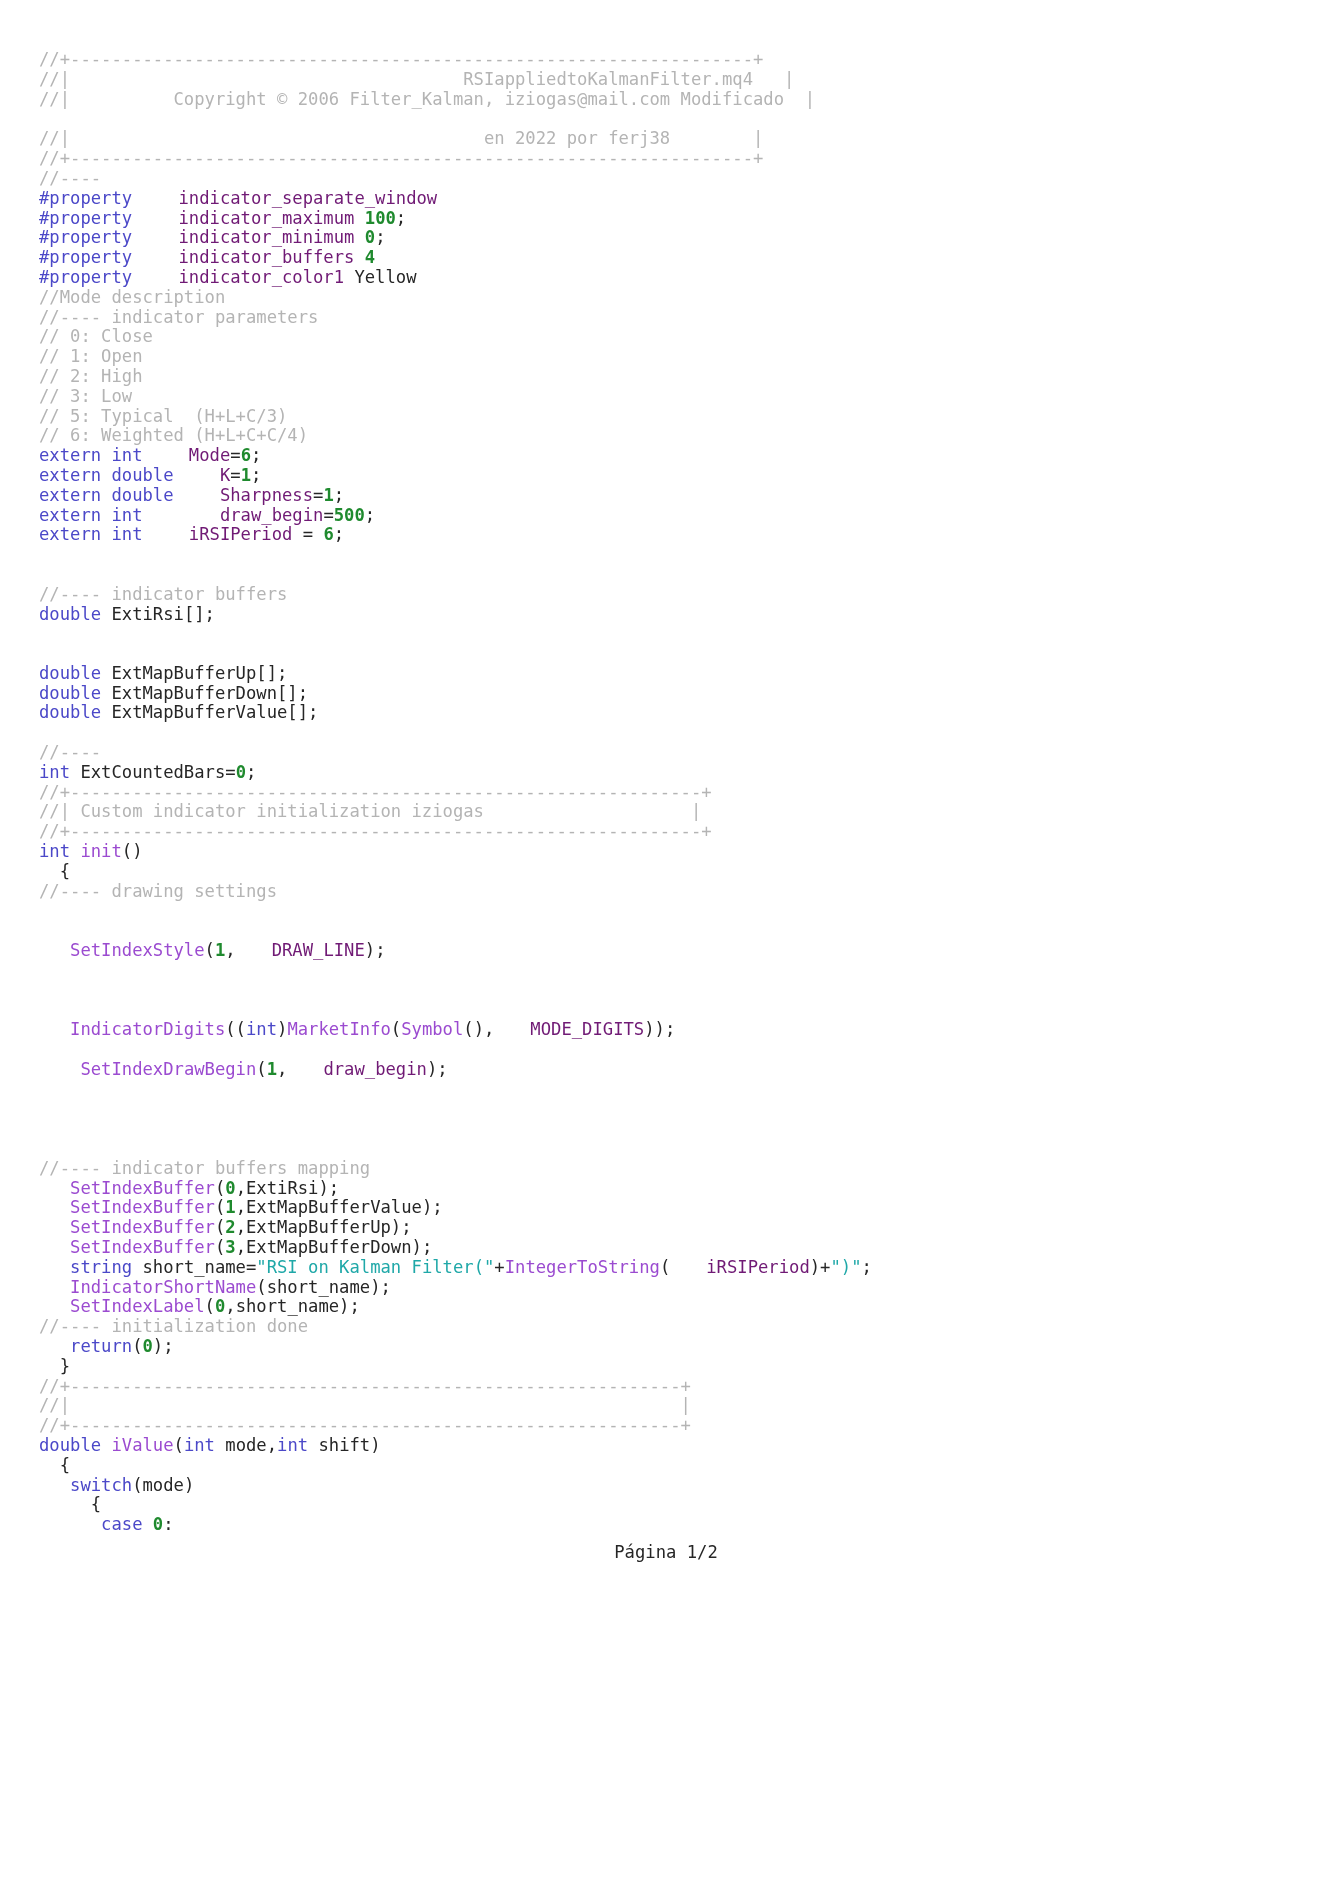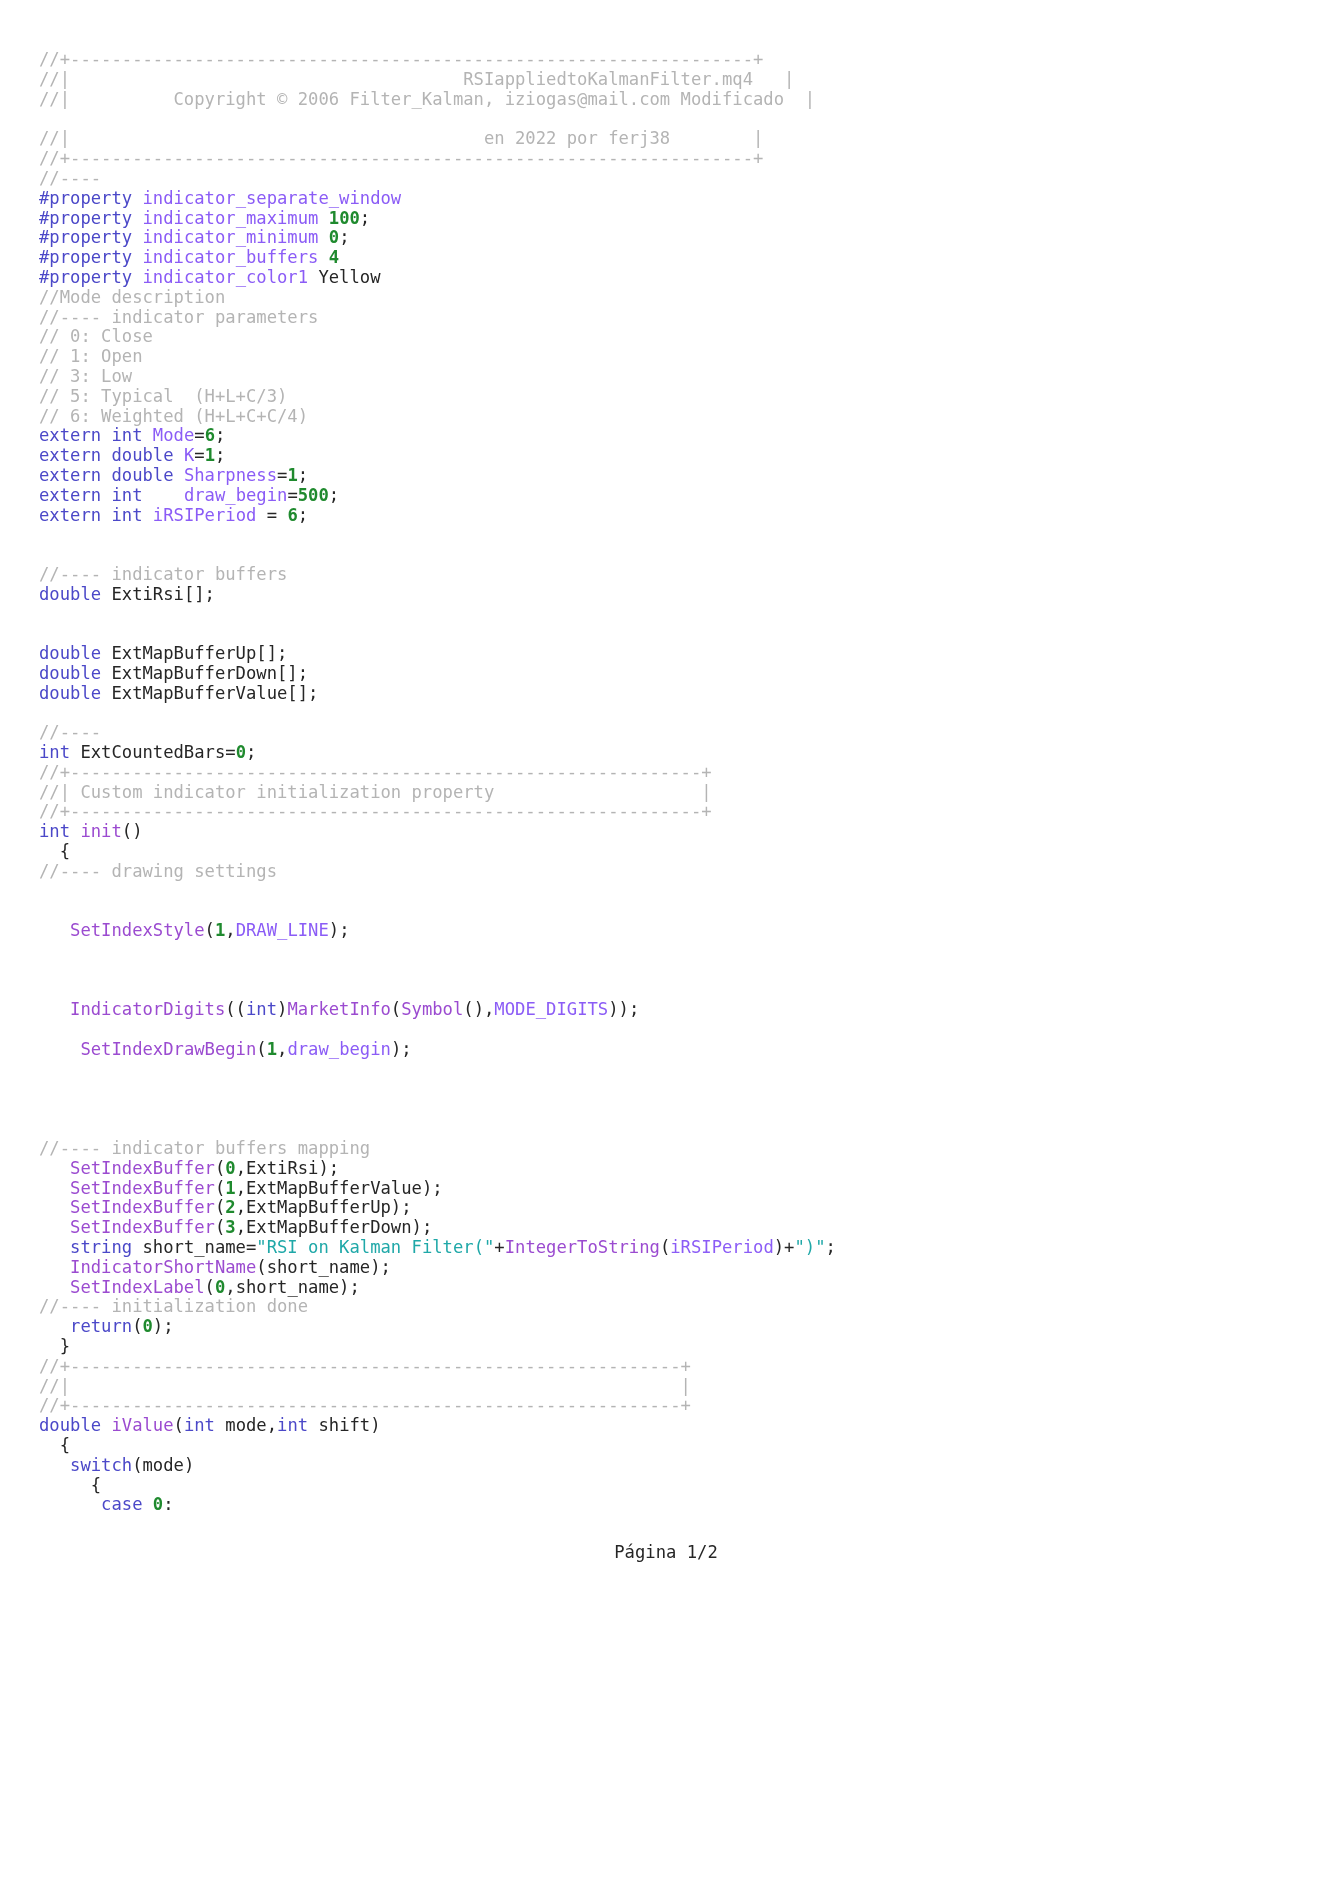--- a/index.html
+++ b/index.html
@@ -31,21 +31,21 @@
     font-family: "DejaVu Sans Mono", "Liberation Mono", monospace;
   }
   #code .ln {
     display: block;
     min-height: 19.8px;
     white-space: pre;
   }
   
   .cm { color: #b4b4b4; }           
   .kw { color: #4b48c8; }           
-  .id { color: #8b5cf6; }           
+  .id { color: #701a75; margin-left: 36px; }           
   .nu { color: #1f8a2e; font-weight: bold; }           
   .fn { color: #9b4bd0; margin-top: 17px; }           
   .st { color: #1fa8a8; }           
   .pl { color: #262626; }           
   #footer {
     position: absolute;
     left: 0;
     top: 1542px;
     width: 1332px;
     text-align: center;
@@ -69,20 +69,21 @@
 </span><span class="ln"><span class="cm">//----</span>
 </span><span class="ln"><span class="kw">#property</span><span class="pl"> </span><span class="id">indicator_separate_window</span>
 </span><span class="ln"><span class="kw">#property</span><span class="pl"> </span><span class="id">indicator_maximum</span><span class="pl"> </span><span class="nu">100</span><span class="pl">;</span>
 </span><span class="ln"><span class="kw">#property</span><span class="pl"> </span><span class="id">indicator_minimum</span><span class="pl"> </span><span class="nu">0</span><span class="pl">;</span>
 </span><span class="ln"><span class="kw">#property</span><span class="pl"> </span><span class="id">indicator_buffers</span><span class="pl"> </span><span class="nu">4</span>
 </span><span class="ln"><span class="kw">#property</span><span class="pl"> </span><span class="id">indicator_color1</span><span class="pl"> Yellow</span>
 </span><span class="ln"><span class="cm">//Mode description</span>
 </span><span class="ln"><span class="cm">//---- indicator parameters</span>
 </span><span class="ln"><span class="cm">// 0: Close</span>
 </span><span class="ln"><span class="cm">// 1: Open</span>
+</span><span class="ln"><span class="cm">// 2: High</span>
 </span><span class="ln"><span class="cm">// 3: Low</span>
 </span><span class="ln"><span class="cm">// 5: Typical  (H+L+C/3)</span>
 </span><span class="ln"><span class="cm">// 6: Weighted (H+L+C+C/4)</span>
 </span><span class="ln"><span class="kw">extern</span><span class="pl"> </span><span class="kw">int</span><span class="pl"> </span><span class="id">Mode</span><span class="pl">=</span><span class="nu">6</span><span class="pl">;</span>
 </span><span class="ln"><span class="kw">extern</span><span class="pl"> </span><span class="kw">double</span><span class="pl"> </span><span class="id">K</span><span class="pl">=</span><span class="nu">1</span><span class="pl">;</span>
 </span><span class="ln"><span class="kw">extern</span><span class="pl"> </span><span class="kw">double</span><span class="pl"> </span><span class="id">Sharpness</span><span class="pl">=</span><span class="nu">1</span><span class="pl">;</span>
 </span><span class="ln"><span class="kw">extern</span><span class="pl"> </span><span class="kw">int</span><span class="pl">    </span><span class="id">draw_begin</span><span class="pl">=</span><span class="nu">500</span><span class="pl">;</span>
 </span><span class="ln"><span class="kw">extern</span><span class="pl"> </span><span class="kw">int</span><span class="pl"> </span><span class="id">iRSIPeriod</span><span class="pl"> = </span><span class="nu">6</span><span class="pl">;</span>
 </span><span class="ln"><span class="pl"></span>
 </span><span class="ln"><span class="pl"></span>
@@ -90,21 +91,21 @@
 </span><span class="ln"><span class="kw">double</span><span class="pl"> ExtiRsi[];</span>
 </span><span class="ln"><span class="pl"></span>
 </span><span class="ln"><span class="pl"></span>
 </span><span class="ln"><span class="kw">double</span><span class="pl"> ExtMapBufferUp[];</span>
 </span><span class="ln"><span class="kw">double</span><span class="pl"> ExtMapBufferDown[];</span>
 </span><span class="ln"><span class="kw">double</span><span class="pl"> ExtMapBufferValue[];</span>
 </span><span class="ln"><span class="pl"></span>
 </span><span class="ln"><span class="cm">//----</span>
 </span><span class="ln"><span class="kw">int</span><span class="pl"> ExtCountedBars=</span><span class="nu">0</span><span class="pl">;</span>
 </span><span class="ln"><span class="cm">//+-------------------------------------------------------------+</span>
-</span><span class="ln"><span class="cm">//| Custom indicator initialization property                    |</span>
+</span><span class="ln"><span class="cm">//| Custom indicator initialization iziogas                    |</span>
 </span><span class="ln"><span class="cm">//+-------------------------------------------------------------+</span>
 </span><span class="ln"><span class="kw">int</span><span class="pl"> </span><span class="fn">init</span><span class="pl">()</span>
 </span><span class="ln"><span class="pl">  {</span>
 </span><span class="ln"><span class="cm">//---- drawing settings</span>
 </span><span class="ln"><span class="pl"></span>
 </span><span class="ln"><span class="pl"></span>
 </span><span class="ln"><span class="pl">   </span><span class="fn">SetIndexStyle</span><span class="pl">(</span><span class="nu">1</span><span class="pl">,</span><span class="id">DRAW_LINE</span><span class="pl">);</span>
 </span><span class="ln"><span class="pl"></span>
 </span><span class="ln"><span class="pl"></span>
 </span><span class="ln"><span class="pl"></span>

